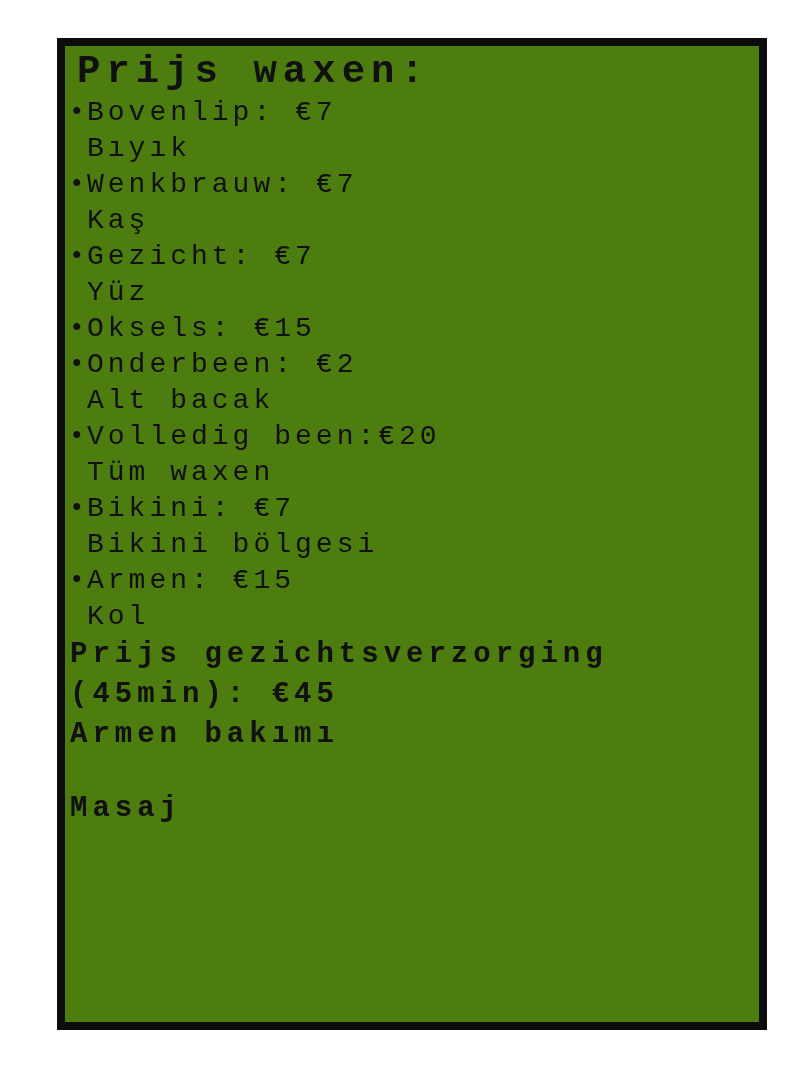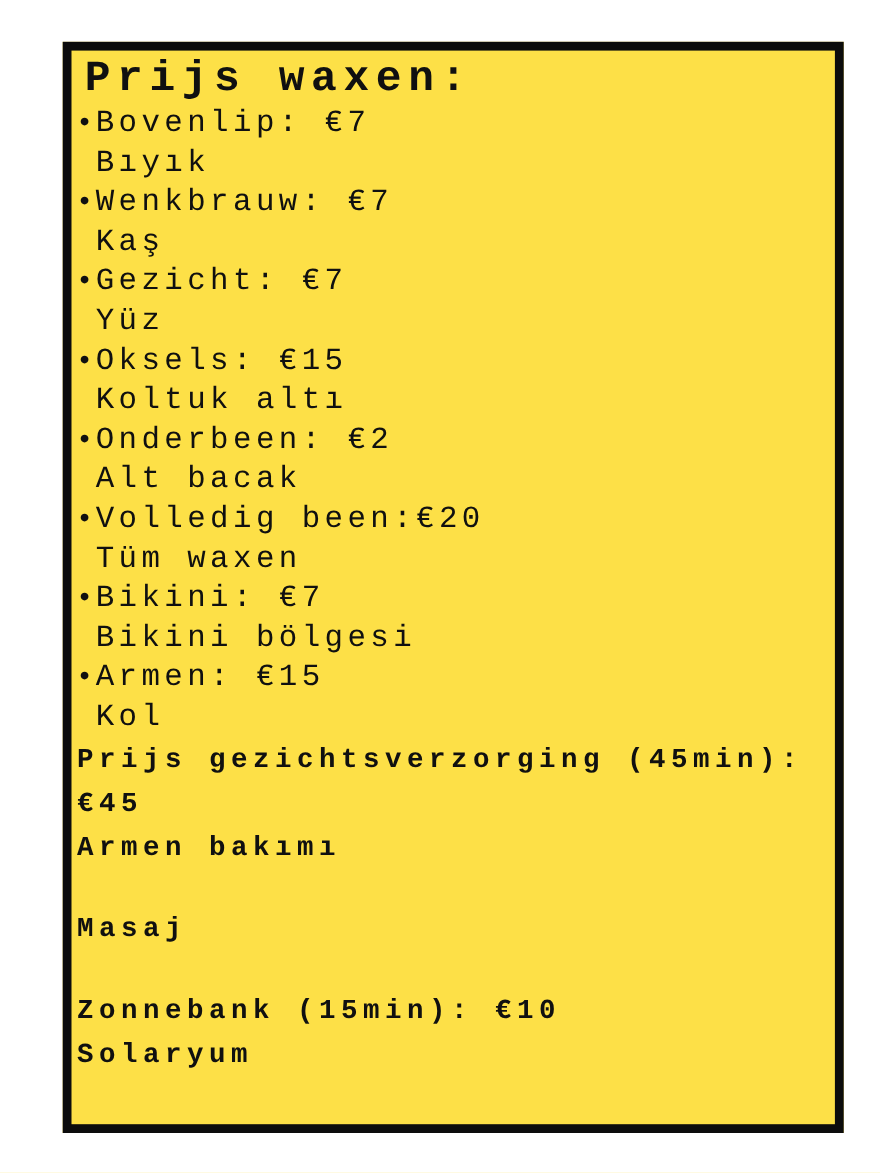--- a/index.html
+++ b/index.html
@@ -13,21 +13,21 @@
     overflow: hidden;
   }
   .frame {
     position: absolute;
     left: 57px;
     top: 38px;
     width: 710px;
     height: 992px;
     box-sizing: border-box;
     border: 8px solid #0c0c0c;
-    background: #fde047;
+    background: #4d7c0f;
     padding: 4px 6px 0 5px;
     overflow: hidden;
   }
   .title {
     font-size: 39px;
     font-weight: 700;
     letter-spacing: 6px;
     line-height: 45px;
     margin-left: 7px;
     white-space: nowrap;
@@ -41,21 +41,21 @@
     padding-left: 17px;
     white-space: nowrap;
   }
   .wax-line .bullet {
     position: absolute;
     left: -1px;
     top: -1px;
     font-size: 26px;
   }
   .section {
-    font-size: 25px;
+    font-size: 29px;
     font-weight: 700;
     letter-spacing: 5px;
     line-height: 40px;
   }
   .section.gap {
     margin-top: 34px;
   }
   .section .nl-line {
     overflow-wrap: break-word;
   }
@@ -83,21 +83,20 @@
     <div class="wax-line">Kaş</div>
 
     <div class="wax-line">
       <span class="bullet">•</span><span>Gezicht: €7</span>
     </div>
     <div class="wax-line">Yüz</div>
 
     <div class="wax-line">
       <span class="bullet">•</span><span>Oksels: €15</span>
     </div>
-    <div class="wax-line">Koltuk altı</div>
 
     <div class="wax-line">
       <span class="bullet">•</span><span>Onderbeen: €2</span>
     </div>
     <div class="wax-line">Alt bacak</div>
 
     <div class="wax-line">
       <span class="bullet">•</span><span>Volledig been:€20</span>
     </div>
     <div class="wax-line">Tüm waxen</div>
@@ -116,18 +115,14 @@
 
   <div class="section">
     <div class="nl-line">Prijs gezichtsverzorging (45min): €45</div>
     <div class="tr-line">Armen bakımı</div>
   </div>
 
   <div class="section gap">
     <div class="tr-line">Masaj</div>
   </div>
 
-  <div class="section gap">
-    <div class="nl-line">Zonnebank (15min): €10</div>
-    <div class="tr-line">Solaryum</div>
-  </div>
 
 </div>
 
 </body></html>

